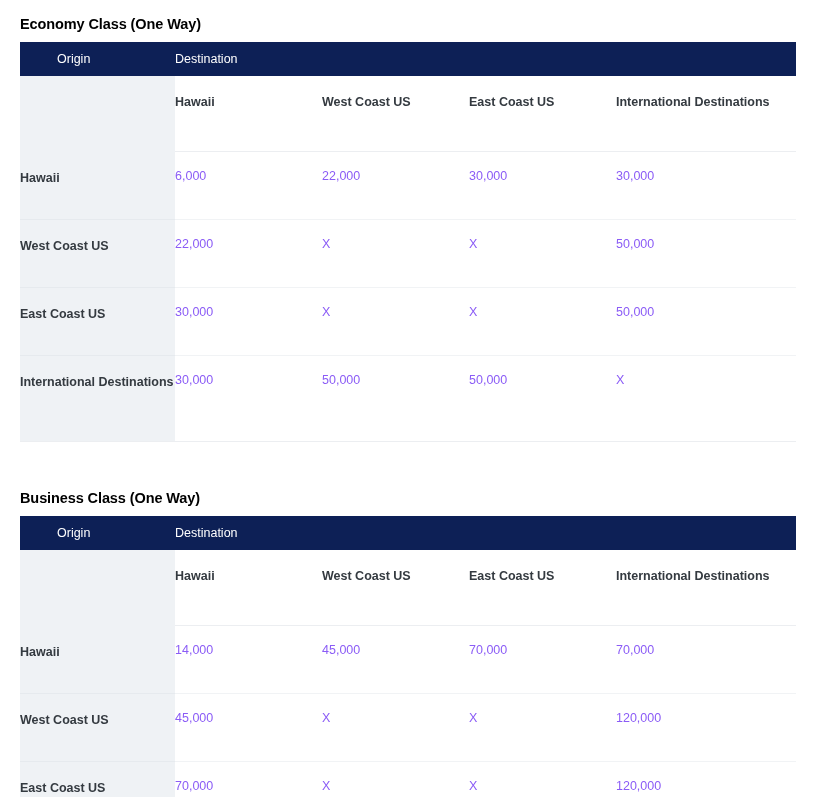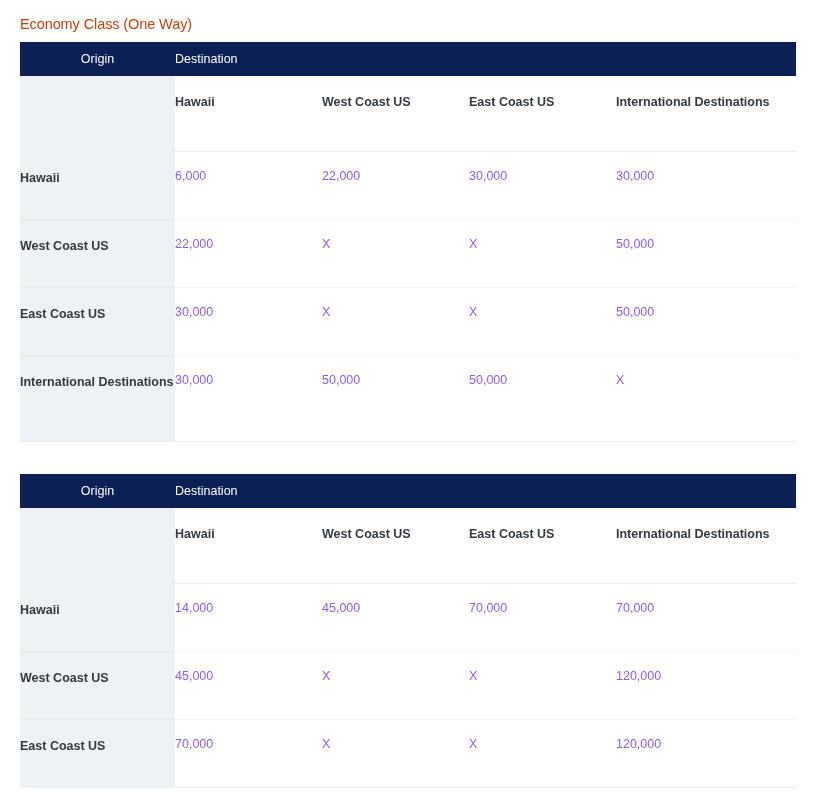--- a/index.html
+++ b/index.html
@@ -19,22 +19,22 @@
     box-sizing: border-box;
     padding: 0 20px;
   }
 
   .section {
     margin: 0;
   }
 
   .section-title {
     font-size: 14.5px;
-    font-weight: normal;
-    color: #c2410c;
+    font-weight: bold;
+    color: #000000;
     letter-spacing: -0.1px;
     padding: 16px 0 10px 0;
     margin: 0;
   }
 
   .matrix {
     width: 776px;
     border-collapse: collapse;
     table-layout: fixed;
     border-bottom: 1px solid #eceef1;
@@ -48,21 +48,21 @@
   .banner td {
     background: #0d2056;
     color: #ffffff;
     font-size: 12.5px;
     font-weight: normal;
     height: 34px;
     padding: 0;
     border: 0;
     vertical-align: middle;
   }
-  .banner .origin-cell   { text-align: center; }
+  .banner .origin-cell   { text-align: left; padding-left: 37px; }
   .banner .dest-cell     { }
 
   
   .colhead td {
     font-size: 12.5px;
     font-weight: bold;
     color: #343a40;
     vertical-align: top;
     padding: 17px 0 0 0;
     height: 58px;
@@ -160,20 +160,21 @@
           <td class="cell-pad-d">50,000</td>
           <td class="cell-pad-d">X</td>
         </tr>
       </tbody>
     </table>
   </div>
 
   <div class="gap"></div>
 
   <div class="section">
+    <div class="section-title">Business Class (One Way)</div>
 
     <table class="matrix">
       <colgroup>
         <col class="c-label">
           <col class="c-data">
           <col class="c-data">
           <col class="c-data">
           <col class="c-last">
       </colgroup>
       <tbody>

